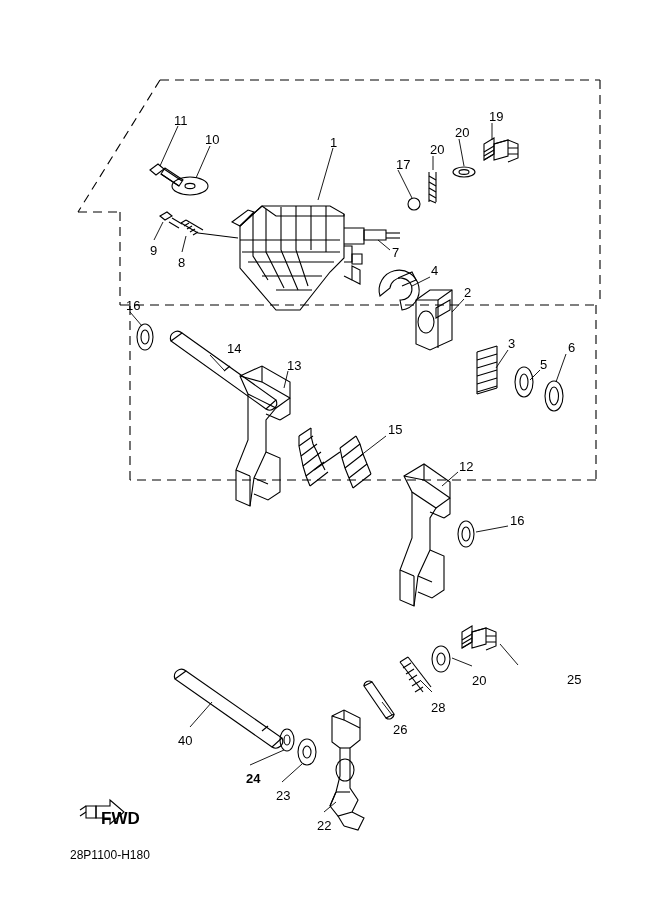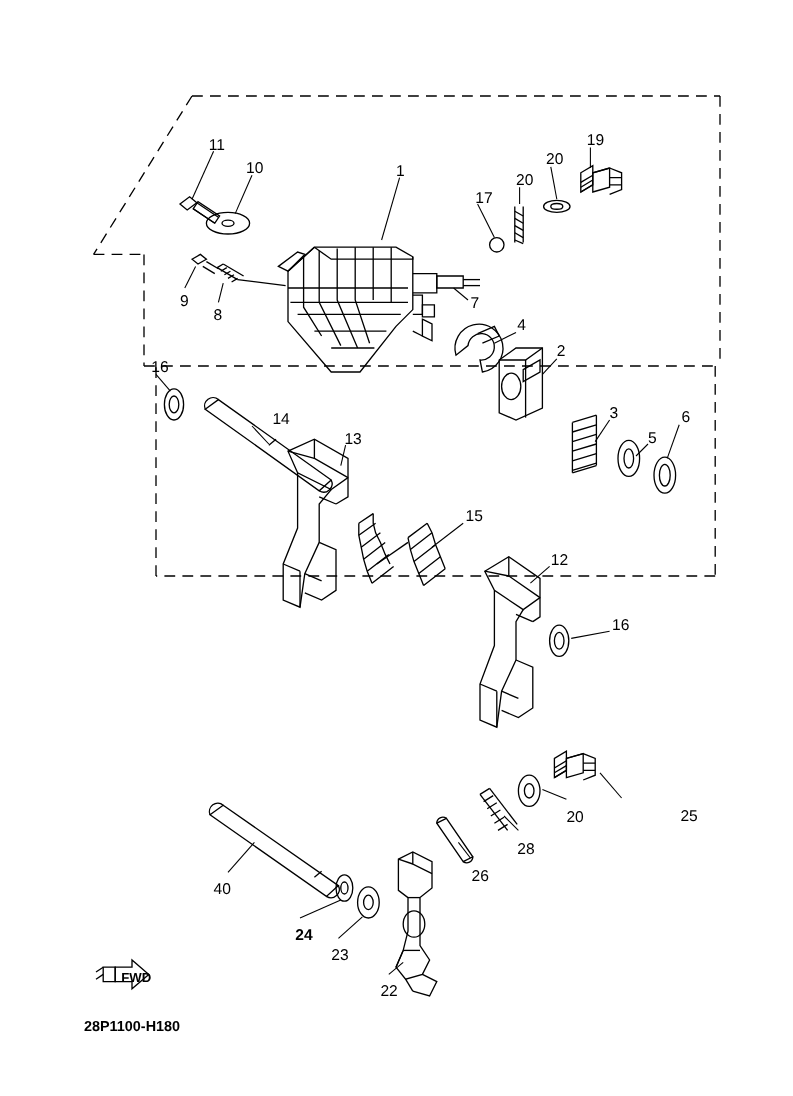--- a/index.html
+++ b/index.html
@@ -35,21 +35,21 @@
   .partcode {
     position: absolute;
     font-family: "Liberation Sans", sans-serif;
     font-size: 12px;
     color: #000000;
     white-space: nowrap;
   }
   .fwd-label {
     position: absolute;
     font-family: "Liberation Sans", sans-serif;
-    font-size: 11px;
+    font-size: 17px;
     font-weight: bold;
     color: #000000;
     white-space: nowrap;
   }
 </style>
 </head>
 <body>
 
 <div id="page">
 
@@ -361,15 +361,15 @@
   <div class="callout" style="left:472px; top:674px;">20</div>
   <div class="callout" style="left:431px; top:701px;">28</div>
   <div class="callout" style="left:393px; top:723px;">26</div>
   <div class="callout" style="left:178px; top:734px;">40</div>
   <div class="callout" style="left:246px; top:772px;font-weight:bold;">24</div>
   <div class="callout" style="left:276px; top:789px;">23</div>
   <div class="callout" style="left:317px; top:819px;">22</div>
 
   <div class="fwd-label" style="left:101px; top:809px;">FWD</div>
 
-  <div class="partcode" style="left:70px; top:848px;font-weight:bold;">28P1100-H180</div>
+  <div class="partcode" style="left:70px; top:848px;">28P1100-H180</div>
 
 </div>
 
 </body></html>

